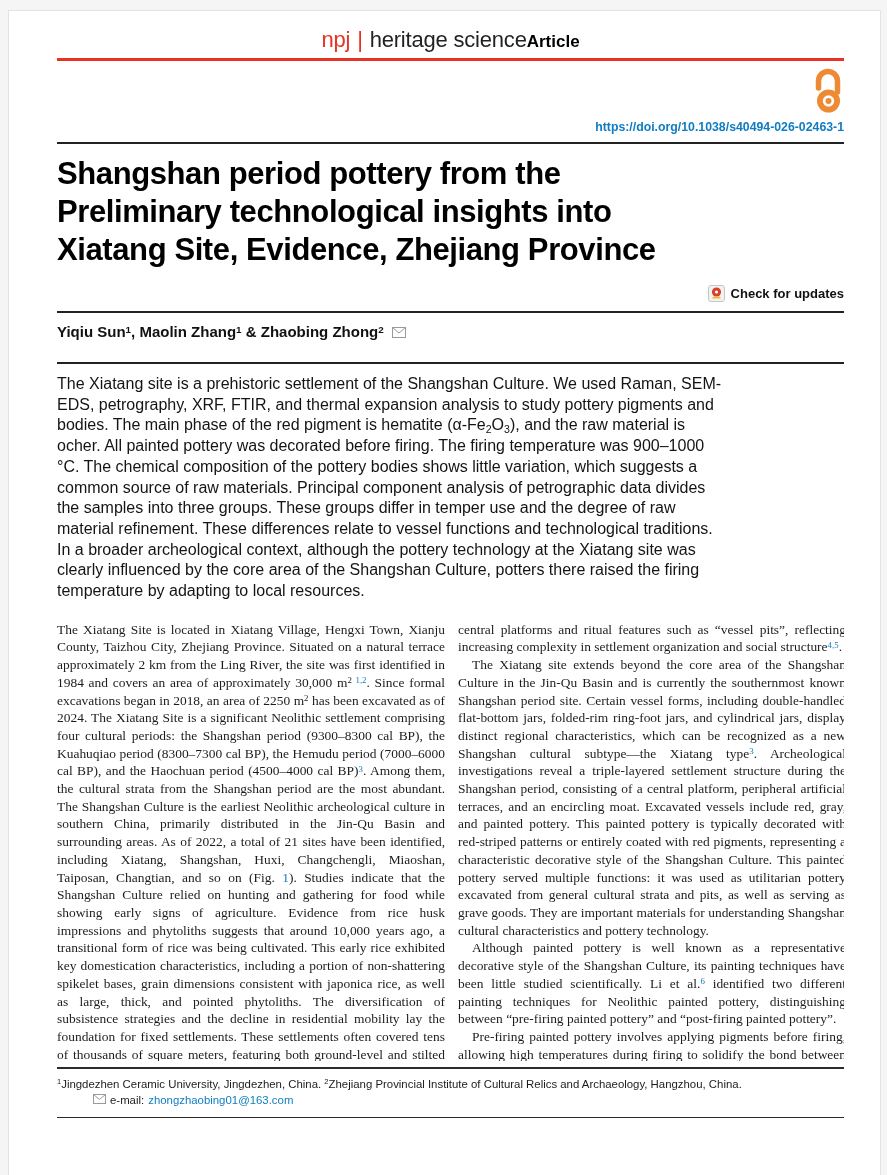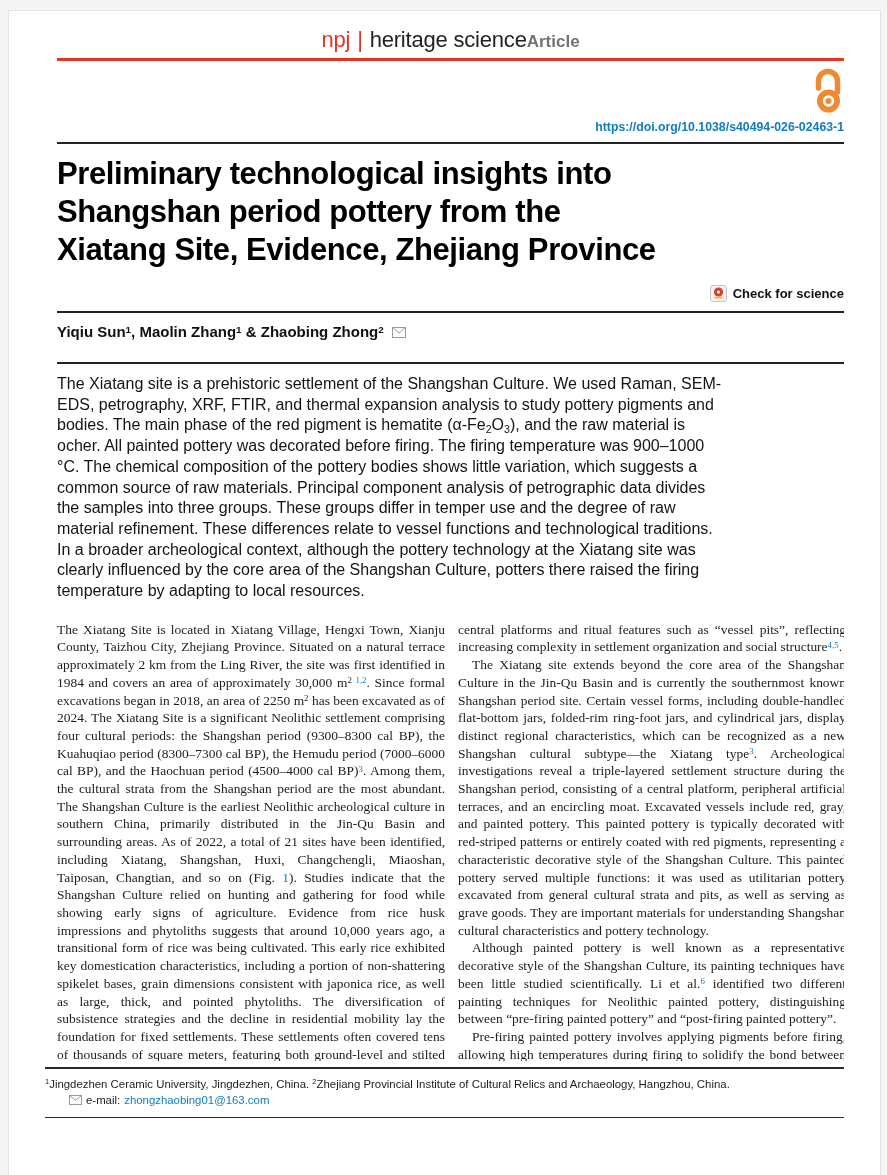--- a/index.html
+++ b/index.html
@@ -5,21 +5,21 @@
   html,body{margin:0;padding:0;width:887px;height:1175px;overflow:hidden;background:#f5f5f5;}
   body{font-family:"Liberation Sans",sans-serif;color:#161616;position:relative;}
   .page{position:absolute;left:8px;top:10px;right:6px;bottom:0;background:#fff;
         border:1px solid #e3e3e3;border-bottom:none;box-sizing:border-box;
         padding:16px 36px 0 48px;}
   
   .masthead{display:flex;justify-content:center;align-items:flex-end;}
   .brand{font-size:22px;letter-spacing:-0.2px;color:#222;}
   .brand .npj{color:#e63323;font-weight:500;}
   .brand .pipe{color:#e63323;margin:0 7px;font-weight:400;}
-  .article-label{font-size:17px;font-weight:bold;color:#737373;padding-bottom:1px;}
+  .article-label{font-size:17px;font-weight:bold;color:#000000;padding-bottom:1px;}
   .red-rule{height:3px;background:#e63323;margin-top:5px;}
   
   .oa-row{height:52px;position:relative;}
   .oa-icon{position:absolute;right:2px;top:7px;}
   
   .doi-row{text-align:right;margin-top:4px;}
   .link{color:#0f7dc2;text-decoration:none;cursor:pointer;}
   .doi{font-size:12.3px;font-weight:bold;}
   .dark-rule{height:2px;background:#222;}
   .title-rule{margin-top:7px;}
@@ -38,24 +38,24 @@
   
   .columns{display:flex;gap:13px;margin-top:19px;height:440px;overflow:hidden;
            font-family:"Liberation Serif",serif;font-size:13.45px;line-height:17.7px;
            color:#1c1c1c;text-align:justify;}
   .col{width:388px;flex:0 0 388px;}
   .body-para{margin:0;}
   .body-para.indent{text-indent:14px;}
   sup{font-size:66%;line-height:0;position:relative;top:-0.42em;vertical-align:baseline;}
   sub{font-size:66%;line-height:0;position:relative;bottom:-0.22em;vertical-align:baseline;}
   
-  .bottom{position:absolute;left:36px;right:36px;top:1056px;}
+  .bottom{position:absolute;left:48px;right:36px;top:1056px;}
   .thin-rule{height:1.5px;background:#2b2b2b;}
   .affils{margin:9px 0 0 0;font-size:11.4px;color:#1c1c1c;}
-  .email-row{margin:4px 0 0 0;font-size:11.4px;color:#1c1c1c;display:flex;align-items:center;gap:4px;padding-left:24px;}
+  .email-row{margin:4px 0 0 12px;font-size:11.4px;color:#1c1c1c;display:flex;align-items:flex-start;gap:4px;padding-left:24px;}
   .footer-rule{margin-top:11px;}
   .footer-row{display:flex;justify-content:space-between;margin-top:13px;
               font-size:12.4px;font-weight:bold;color:#111;}
   .jlink{color:#0f7dc2;}
   .cite .sep{margin:0 1px 0 2px;}
   .cite .citation{margin-left:3px;}
 </style>
 </head>
 <body>
 
@@ -76,33 +76,33 @@
       <circle cx="17.5" cy="33" r="3" fill="#ee8a33"></circle>
     </svg>
   </div>
 
   <div class="doi-row">
     <a class="doi link">https://doi.org/10.1038/s40494-026-02463-1</a>
   </div>
   <div class="dark-rule title-rule"></div>
 
   <h1 class="title">
+    <span class="tline">Shangshan period pottery from the</span>
     <span class="tline">Preliminary technological insights into</span>
-    <span class="tline">Shangshan period pottery from the</span>
     <span class="tline">Xiatang Site, Evidence, Zhejiang Province</span>
   </h1>
 
   <div class="check-row">
     <svg width="17" height="17" viewBox="0 0 17 17">
       <rect x="0.5" y="0.5" width="16" height="16" rx="2.5" fill="#f2f2f2" stroke="#c6c6c6"></rect>
       <circle cx="8.5" cy="7" r="4.6" fill="#d6402c"></circle>
       <path d="M4 13.6 a4.6 3.4 0 0 1 9 0 Z" fill="#f0b53e"></path>
       <circle cx="8.5" cy="7" r="1.6" fill="#fff"></circle>
     </svg>
-    <span>Check for science</span>
+    <span>Check for updates</span>
   </div>
   <div class="dark-rule authors-rule"></div>
 
   <div class="authors">
     <span><span>Yiqiu Sun</span><sup>1</sup><span>, Maolin Zhang</span><sup>1</sup><span> &amp; Zhaobing Zhong</span><sup>2</sup></span>
     <svg class="env" width="14" height="11" viewBox="0 0 14 11">
       <rect x="0.5" y="0.5" width="13" height="10" fill="none" stroke="#9a9a9a"></rect>
       <path d="M0.5 0.5 L7 6 L13.5 0.5" fill="none" stroke="#9a9a9a"></path>
     </svg>
   </div>

